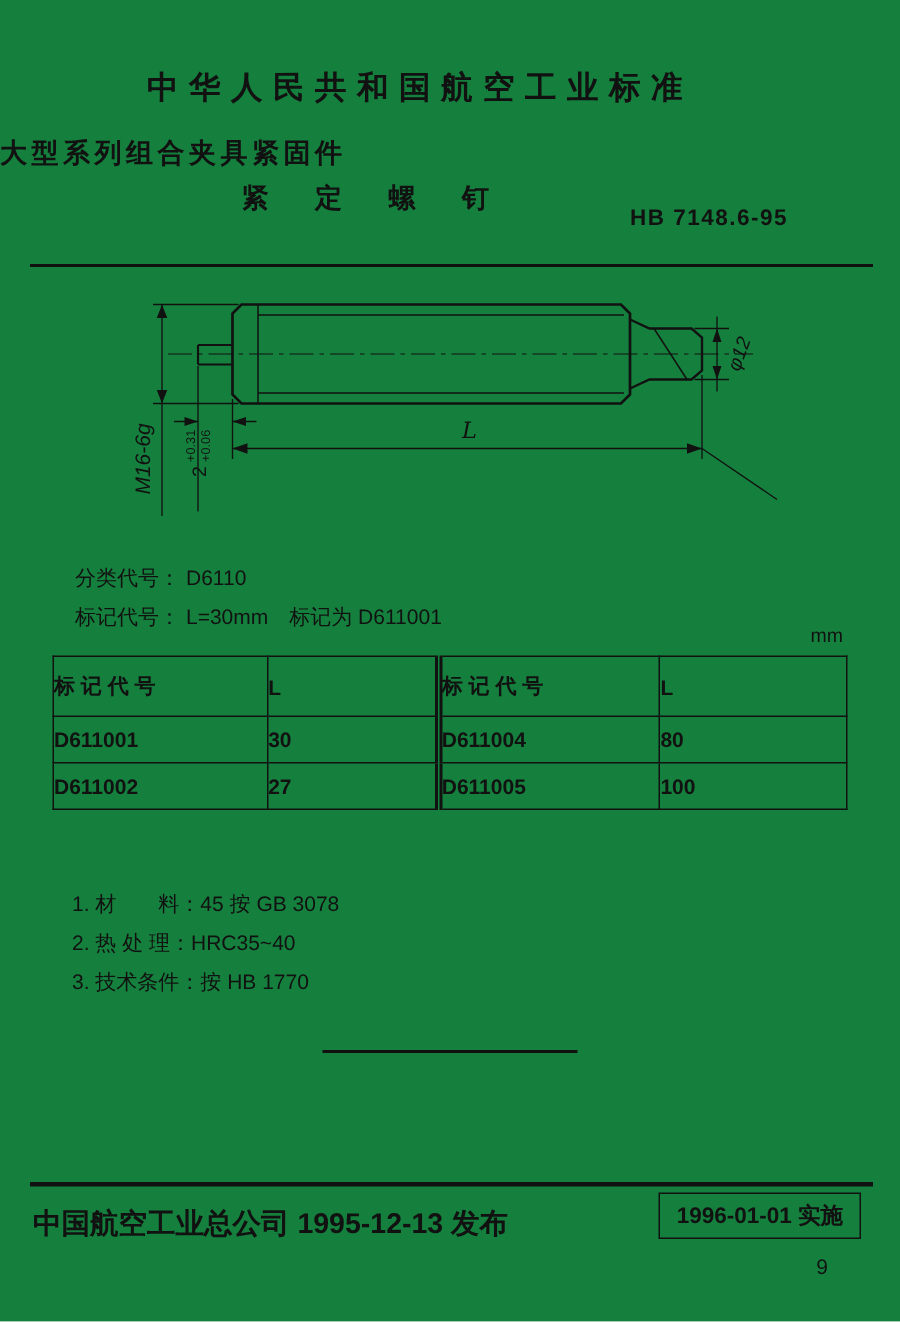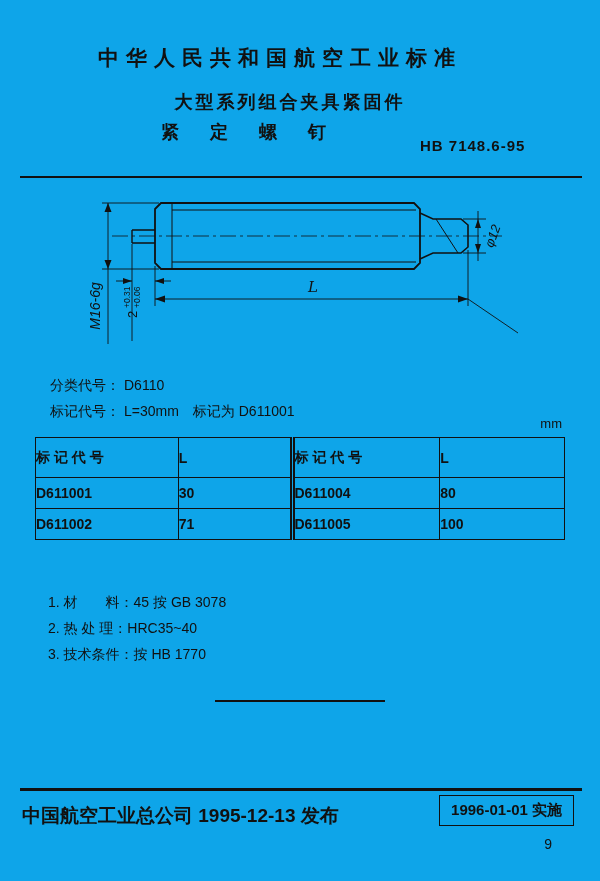--- a/index.html
+++ b/index.html
@@ -1,22 +1,22 @@
 <!DOCTYPE html>
 <html><head>
 <meta charset="utf-8">
 <style>
   * { margin:0; padding:0; box-sizing:border-box; }
   html,body { background:#ffffff; }
   body { font-family:"Liberation Sans","DejaVu Sans",sans-serif; color:#111; }
-  .page { position:relative; width:600px; height:881px; background:#0ea5e9; overflow:hidden; outline:1px solid #d8d8d8; }
+  .page { position:relative; width:600px; height:881px; background:#15803d; overflow:hidden; outline:1px solid #d8d8d8; }
 
   .std-name { position:absolute; top:44px; left:0; width:560px; text-align:center;
               font-size:21px; font-weight:bold; letter-spacing:7px; }
-  .title1   { position:absolute; top:90px; left:14px; width:552px; text-align:center;
+  .title1   { position:absolute; top:90px; left:0; width:552px; 
               font-size:18px; font-weight:bold; letter-spacing:3px;font-family:Liberation Serif, serif; }
   .title2   { position:absolute; top:120px; left:0; width:500px; text-align:center;
               font-size:18px; font-weight:bold; letter-spacing:13px; }
   .std-no   { position:absolute; top:137px; left:420px; font-size:15px; font-weight:bold; letter-spacing:1px; }
 
   .rule-top    { position:absolute; top:176px; left:20px; width:562px; border-top:2.5px solid #111; }
   .drawing     { position:absolute; top:186px; left:20px; }
 
   .class-block { position:absolute; top:372px; left:50px; font-size:14px; line-height:26px; }
   .class-block .val { padding-left:4px; }
@@ -133,21 +133,21 @@
       <th>L</th>
     </tr>
     <tr>
       <td>D611001</td>
       <td>30</td>
       <td>D611004</td>
       <td>80</td>
     </tr>
     <tr>
       <td>D611002</td>
-      <td>71</td>
+      <td>27</td>
       <td>D611005</td>
       <td>100</td>
     </tr>
   </tbody>
     </table>
 
   <div class="notes">
     <div>1. 材　　料：45 按 GB 3078</div>
     <div>2. 热 处 理：HRC35~40</div>
     <div>3. 技术条件：按 HB 1770</div>

